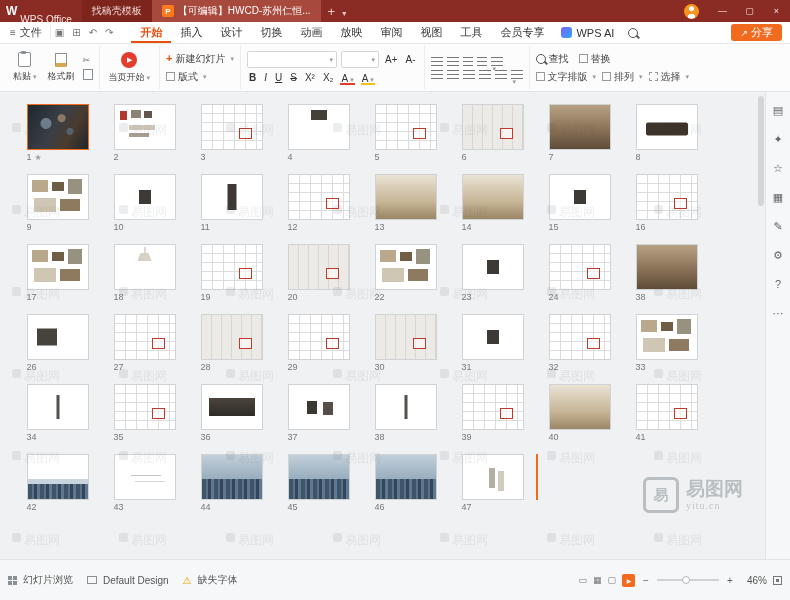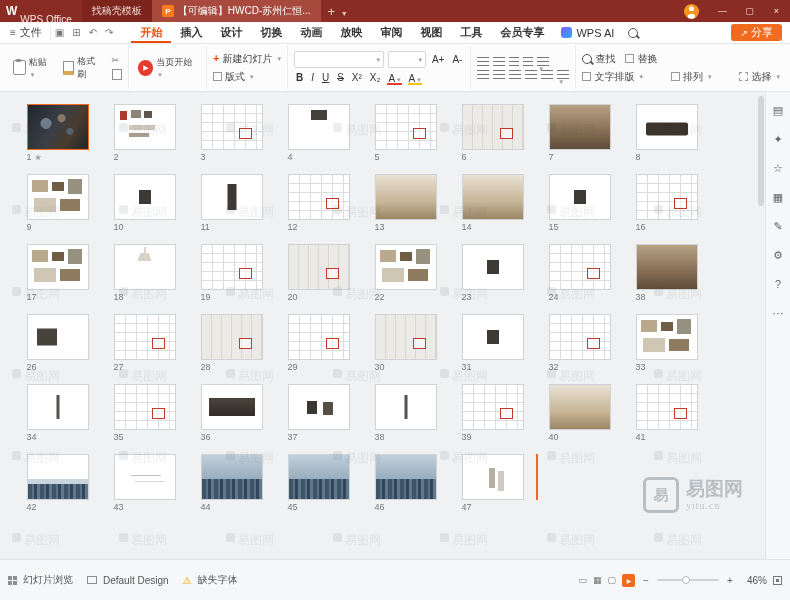--- a/index.html
+++ b/index.html
@@ -29,33 +29,33 @@
       radial-gradient(6px 4px at 50% 82%, #fff 60%, rgba(255,255,255,0) 65%),
       #f7941e;}
   .wbtn{width:27px;height:22px;display:flex;align-items:center;justify-content:center;color:#f3e2de;font-size:9px;}
 
   
   .menubar{height:21px;background:#fff;border-bottom:1px solid #e8e8ea;display:flex;align-items:center;padding:0 8px;font-size:11px;color:#333;flex:0 0 auto;}
   .file-btn{display:flex;align-items:center;gap:4px;padding:0 8px 0 2px;border-right:1px solid #ececee;color:#444;}
   .ham{font-size:10px;color:#666;}
   .qbtn{color:#777;font-size:10px;padding:0 4px;}
   .menu-tabs{display:flex;align-items:center;margin-left:14px;height:21px;}
-  .mtab{padding:0 9px;height:21px;line-height:21px;color:#333;font-weight:bold;}
+  .mtab{padding:0 9px;height:21px;line-height:21px;color:#333;}
   .mtab.active{color:#e8500e;font-weight:bold;border-bottom:2px solid #e8500e;box-sizing:border-box;}
   .wpsai{display:flex;align-items:center;gap:4px;padding:0 8px;}
   .ai-ic{width:11px;height:11px;border-radius:3px;background:linear-gradient(135deg,#7b61ff,#2ea7ff);}
   .mag{width:8px;height:8px;border:1.5px solid #555;border-radius:50%;position:relative;margin:0 6px;}
   .mag::after{content:"";position:absolute;width:4px;height:1.5px;background:#555;transform:rotate(45deg);right:-3px;bottom:-1px;}
   .share-btn{margin-left:auto;background:#f26a1e;color:#fff;border-radius:3px;height:17px;display:flex;align-items:center;gap:3px;padding:0 9px;font-size:11px;}
   .share-ic{font-size:9px;}
 
   
   .ribbon{height:43px;background:#fcfcfd;border-bottom:1px solid #e3e4e6;display:flex;align-items:stretch;padding:2px 4px;flex:0 0 auto;}
   .rgroup{display:flex;align-items:center;padding:0 6px;border-right:1px solid #ececee;gap:5px;}
-  .bigbtn{display:flex;flex-direction:row;align-items:center;justify-content:center;font-size:9px;color:#444;gap:3px;padding:0 3px;}
+  .bigbtn{display:flex;flex-direction:column;align-items:center;justify-content:center;font-size:9px;color:#444;gap:3px;padding:0 3px;}
   .clipboard-ic{width:11px;height:13px;border:1px solid #8a8f94;border-radius:2px;position:relative;background:#fff;}
   .clipboard-ic::before{content:"";position:absolute;top:-2px;left:2px;width:5px;height:3px;background:#8a8f94;border-radius:1px;}
   .brush-ic{width:10px;height:9px;border:1px solid #8a8f94;border-bottom:4px solid #d9a94f;border-radius:1px;}
   .smallcol{display:flex;flex-direction:column;justify-content:center;gap:4px;}
   .tinybtn{font-size:9px;color:#777;line-height:1;}
   .copy-ic{width:8px;height:9px;border:1px solid #8a8f94;position:relative;background:#fff;}
   .copy-ic::before{content:"";position:absolute;left:2px;top:-3px;width:8px;height:9px;border:1px solid #b9bdc0;background:#fff;z-index:-1;}
   .play-red{width:16px;height:16px;border-radius:50%;background:#e23d2e;display:flex;align-items:center;justify-content:center;}
   .play-red::after{content:"▶";color:#fff;font-size:7px;margin-left:1px;}
   .sbtn{display:flex;align-items:center;gap:3px;font-size:10px;color:#444;white-space:nowrap;}
@@ -310,21 +310,21 @@
         <div class="frow" style="gap:10px;text-align:right;">
           <div class="sbtn">
             <span class="mag" style="margin:0;"></span>
             <span>查找</span>
           </div>
           <div class="sbtn">
             <span class="mi"></span>
             <span>替换</span>
           </div>
         </div>
-        <div class="frow" style="gap:28px;">
+        <div class="frow" style="gap:6px;">
           <div class="sbtn dd">
             <span class="mi"></span>
             <span>文字排版</span>
           </div>
           <div class="sbtn dd">
             <span class="mi"></span>
             <span>排列</span>
           </div>
           <div class="sbtn dd">
             <span class="mi dash"></span>

